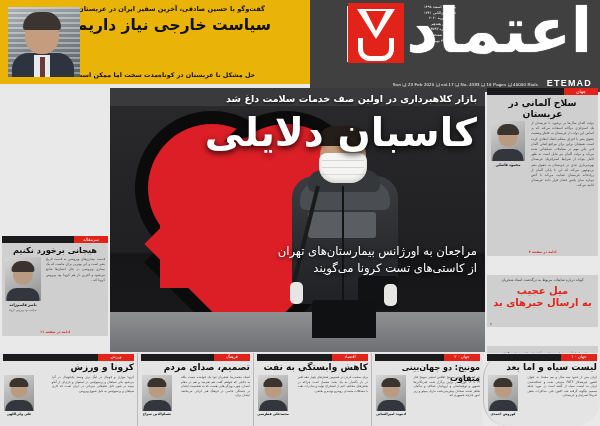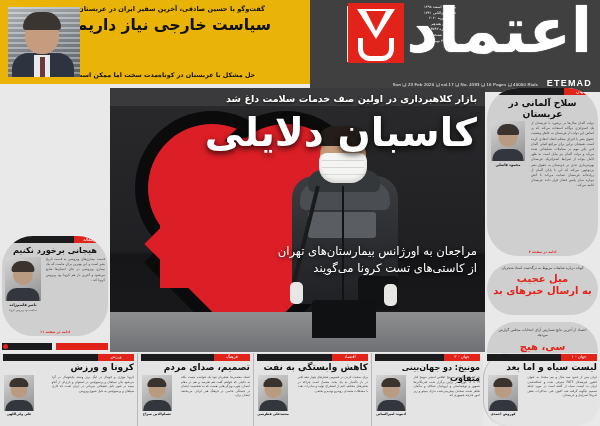--- a/index.html
+++ b/index.html
@@ -63,21 +63,21 @@
   .m-glove{position:absolute;width:13px;height:22px;background:#e6e7e5;border-radius:5px;}
   .m-gl{left:4px;top:156px;}
   .m-gr{left:98px;top:158px;}
 
   .lead-kicker{position:absolute;right:8px;top:4px;width:300px;text-align:right;direction:rtl;color:#fff;font-size:9.6px;font-weight:bold;line-height:13px;text-shadow:0 1px 3px rgba(0,0,0,.9);}
   .lead-title{position:absolute;right:8px;top:22px;width:300px;text-align:right;direction:rtl;color:#fff;font-size:39px;font-weight:bold;line-height:45px;letter-spacing:-1px;text-shadow:0 2px 6px rgba(0,0,0,.9);}
   .lead-sub{position:absolute;right:8px;top:155px;width:300px;text-align:right;direction:rtl;color:#fff;font-size:11.6px;font-weight:normal;line-height:17px;text-shadow:0 1px 4px rgba(0,0,0,.9);}
 
   
   .rcol{position:absolute;left:487px;top:88px;width:111px;height:336px;}
-  .card{position:relative;background:#cfcfcf;margin-bottom:7px;overflow:hidden;border-radius:31px;}
+  .card{position:relative;background:#cfcfcf;margin-bottom:19px;overflow:hidden;}
   .cat-tag{position:absolute;right:0;top:0;height:7px;min-width:26px;padding:0 4px;background:#e2231a;color:#fff;font-size:4.4px;line-height:7px;text-align:center;direction:rtl;}
   .cat-strip{position:absolute;left:0;top:0;right:30px;height:7px;background:#1b1b1d;}
   .card-title{text-align:center;direction:rtl;font-weight:bold;color:#111;}
   .card-body{direction:rtl;text-align:justify;color:#3a3a3a;font-size:3.3px;line-height:5.2px;}
   .author-ph{background:linear-gradient(150deg,#d6d6d6,#8f8f8f);position:relative;overflow:hidden;}
   .author-ph .ah{position:absolute;left:50%;transform:translateX(-50%);top:16%;width:56%;height:48%;border-radius:50%;background:#b99b82;}
   .author-ph .ahr{position:absolute;left:50%;transform:translateX(-50%);top:8%;width:64%;height:26%;border-radius:14px 14px 3px 3px;background:#3a332e;}
   .author-ph .ab{position:absolute;left:50%;transform:translateX(-50%);bottom:0;width:92%;height:30%;background:#33373d;border-radius:10px 10px 0 0;}
   .author-name{font-size:3.6px;text-align:center;direction:rtl;color:#111;font-weight:bold;margin-top:1px;}
   .cont-note{font-size:3.4px;color:#e2231a;text-align:center;direction:rtl;font-weight:bold;}

